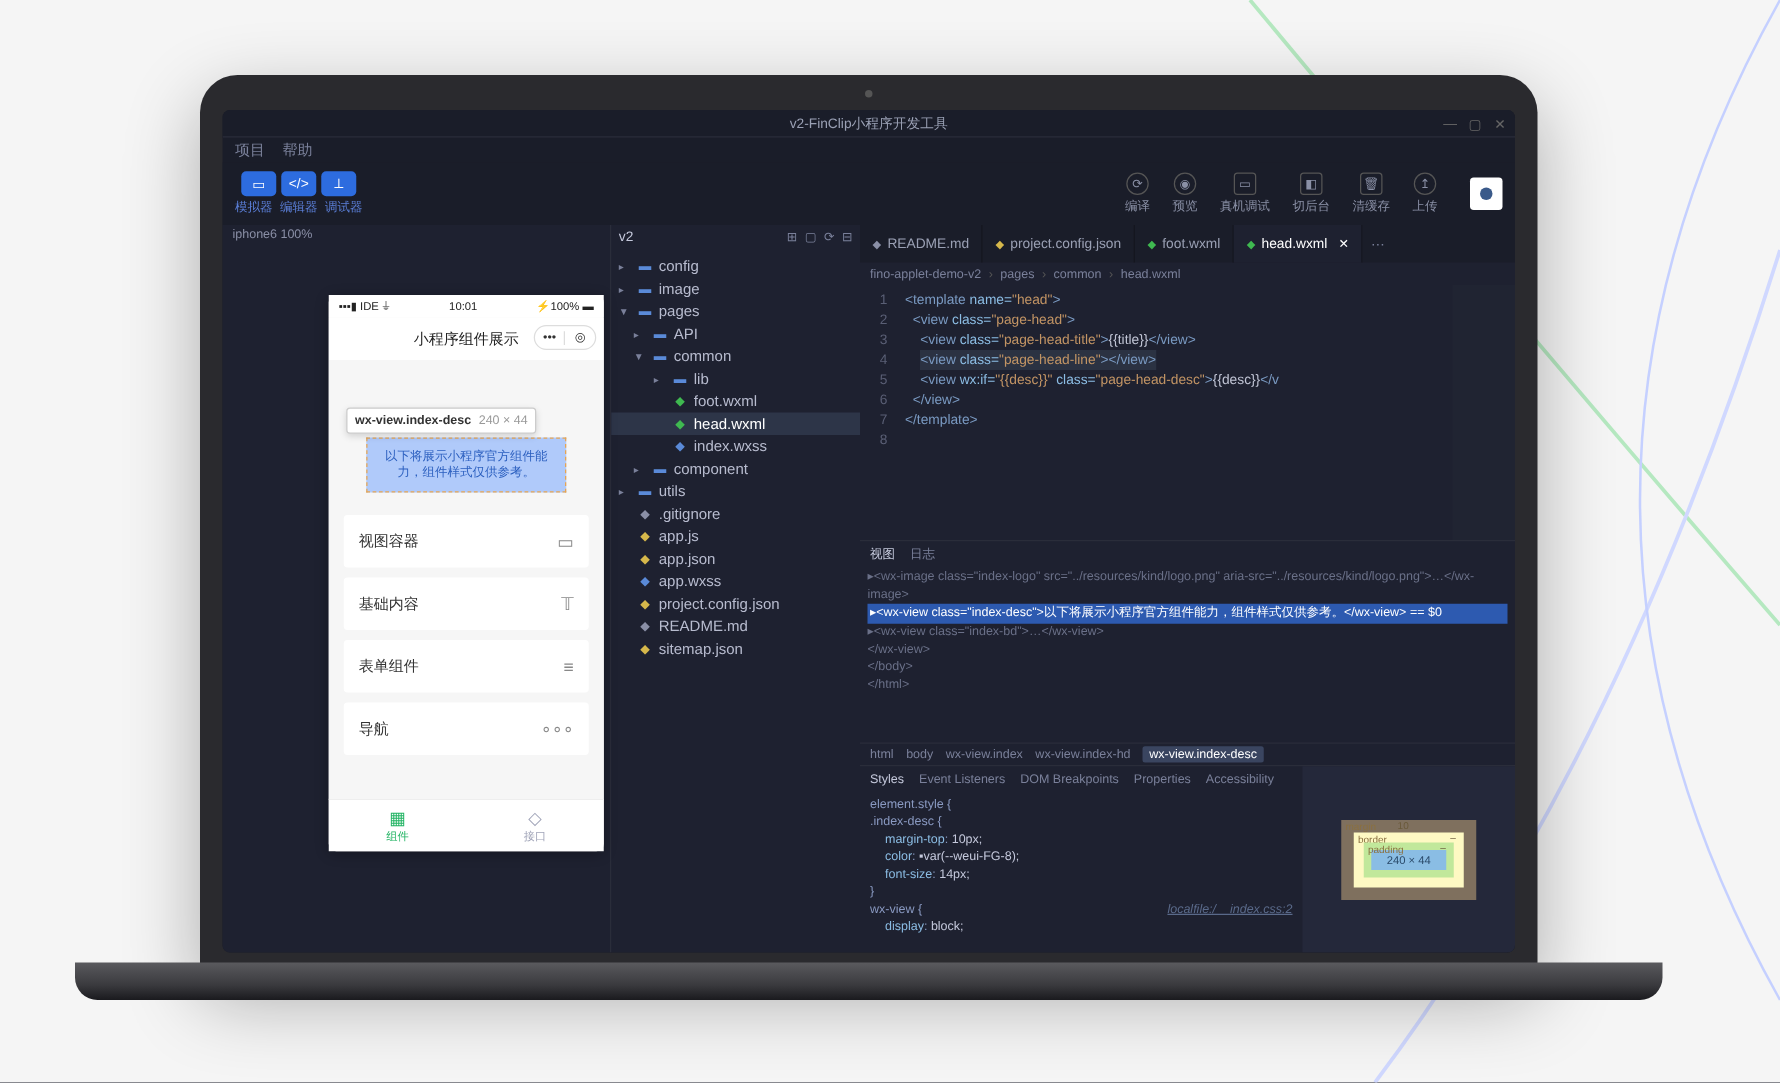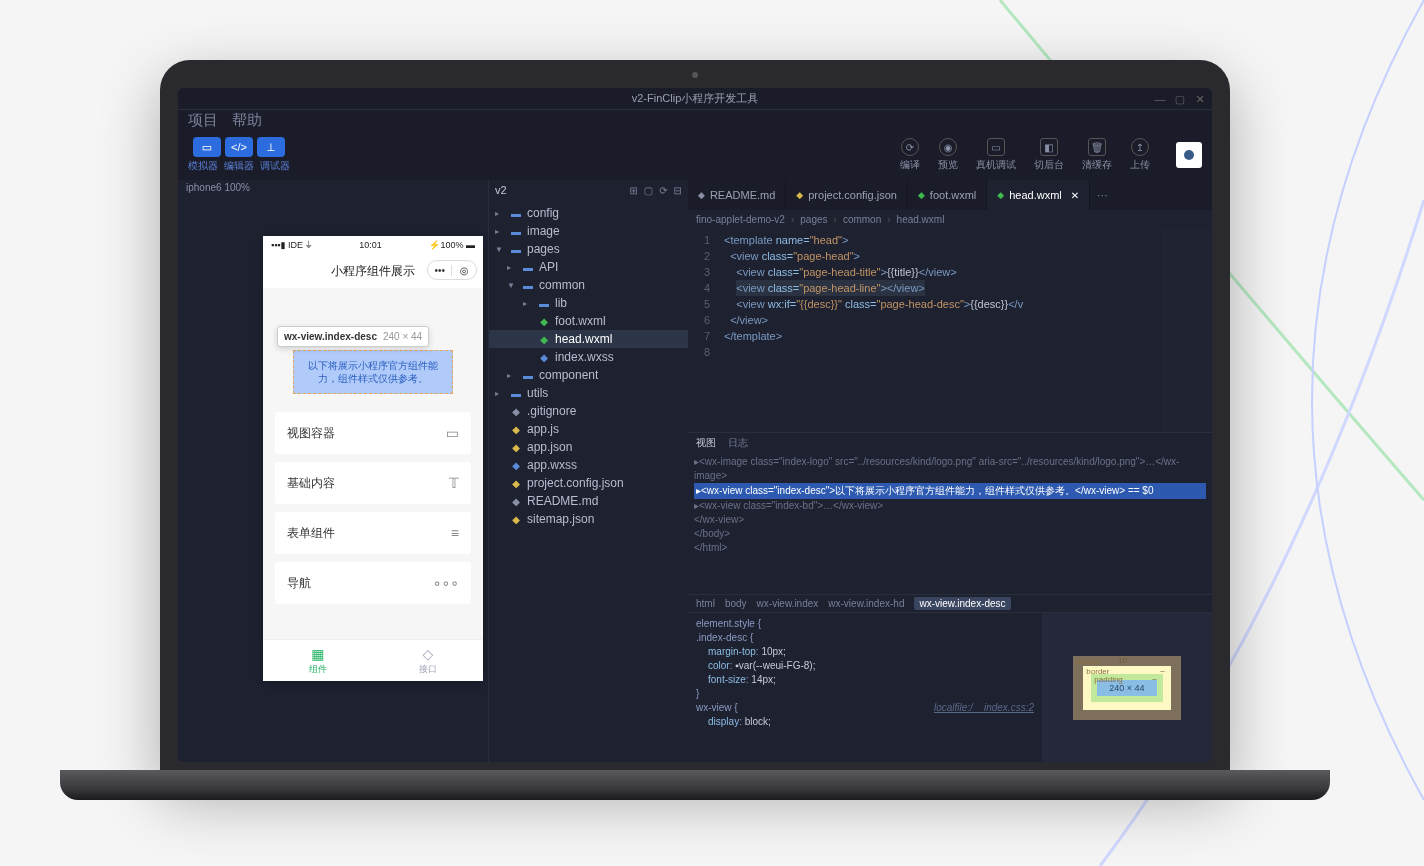--- a/index.html
+++ b/index.html
@@ -8,21 +8,21 @@
 .bg-curves svg { position:absolute; }
 .laptop { position:absolute; left:160px; top:60px; width:1070px; height:720px; }
 .laptop-bezel { position:absolute; inset:0; background:#2a2a2e; border-radius:30px 30px 10px 10px; box-shadow:0 20px 60px rgba(0,0,0,.3); padding:28px 18px 18px 18px; }
 .laptop-base { position:absolute; bottom:-20px; left:-100px; right:-100px; height:30px; background:linear-gradient(180deg,#5a5a5e 0%,#3a3a3e 60%,#1a1a1e 100%); border-radius:0 0 18px 18px; }
 .camera { position:absolute; top:12px; left:50%; transform:translateX(-50%); width:6px; height:6px; background:#555; border-radius:50%; }
 .screen { position:absolute; inset:28px 18px 18px 18px; background:#1a1d29; border-radius:6px; overflow:hidden; font-size:11px; color:#a0a4b8; }
 
 .title-bar { height:22px; display:flex; align-items:center; justify-content:center; background:#1a1d29; position:relative; color:#9aa0b4; border-bottom:1px solid #2a2d3a; }
 .win-controls { position:absolute; right:6px; top:0; display:flex; gap:8px; height:22px; align-items:center; color:#666; }
 .win-controls span { width:12px; text-align:center; cursor:pointer; }
-.menu-bar { height:20px; display:flex; align-items:center; gap:14px; padding:0 10px; color:#7a809a; font-size:15px; }
+.menu-bar { height:20px; display:flex; align-items:center; gap:14px; padding:0 10px; color:#7a809a; font-size:12px; }
 
 .toolbar { height:50px; display:flex; align-items:center; justify-content:space-between; padding:0 10px; background:#1a1d29; }
 .view-toggle { display:flex; flex-direction:column; align-items:center; gap:2px; }
 .view-toggle-btns { display:flex; gap:4px; }
 .vt-btn { width:28px; height:20px; background:#2d6cdf; border-radius:4px; display:flex; align-items:center; justify-content:center; color:#fff; }
 .vt-labels { display:flex; gap:6px; font-size:10px; color:#5b7fd8; }
 .tool-actions { display:flex; gap:18px; align-items:center; }
 .tool-action { display:flex; flex-direction:column; align-items:center; gap:2px; font-size:10px; color:#8a90a6; }
 .tool-action .ic { width:18px; height:18px; border:1px solid #555; border-radius:50%; display:flex; align-items:center; justify-content:center; font-size:10px; }
 .tool-action.square .ic { border-radius:3px; }
@@ -411,20 +411,27 @@
               </div>
             <div class="dt-crumbs" id="dt-crumbs">
                 <span>html</span>
                 <span>body</span>
                 <span>wx-view.index</span>
                 <span>wx-view.index-hd</span>
                 <span class="active">wx-view.index-desc</span>
               </div>
             <div class="dt-styles-row">
               <div class="dt-styles">
+                <div class="dt-styles-tabs" id="dt-styles-tabs">
+                    <span class="active">Styles</span>
+                    <span>Event Listeners</span>
+                    <span>DOM Breakpoints</span>
+                    <span>Properties</span>
+                    <span>Accessibility</span>
+                  </div>
                 <div class="dt-css" id="dt-css">
                     <div class="rule-head">
                       <span>element.style {</span>
                       <span class="src"></span>
                     </div>
                     <div class="rule-head">
                       <span>.index-desc {</span>
                       <span class="src">
                         <style></span></div></style>
                       </span>

